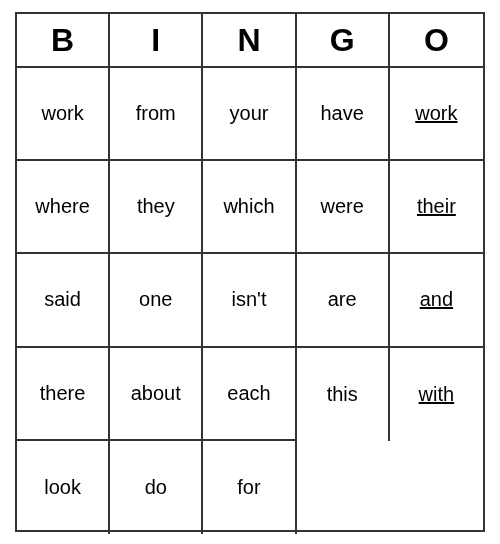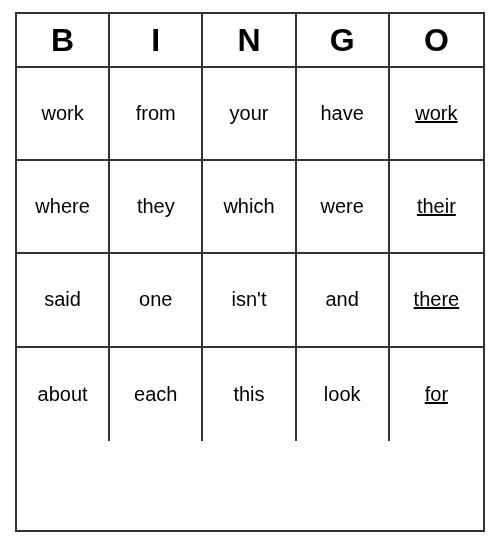--- a/index.html
+++ b/index.html
@@ -92,21 +92,24 @@
       <div class="bingo-cell">have</div>
       <div class="bingo-cell">work</div>
       <div class="bingo-cell">where</div>
       <div class="bingo-cell">they</div>
       <div class="bingo-cell">which</div>
       <div class="bingo-cell">were</div>
       <div class="bingo-cell">their</div>
       <div class="bingo-cell">said</div>
       <div class="bingo-cell">one</div>
       <div class="bingo-cell">isn't</div>
+      <div class="bingo-cell">are</div>
       <div class="bingo-cell">and</div>
       <div class="bingo-cell">there</div>
       <div class="bingo-cell">about</div>
       <div class="bingo-cell">each</div>
       <div class="bingo-cell">this</div>
+      <div class="bingo-cell">with</div>
       <div class="bingo-cell">look</div>
+      <div class="bingo-cell">do</div>
       <div class="bingo-cell">for</div>
     </div>
 </div>
 
 </body></html>

